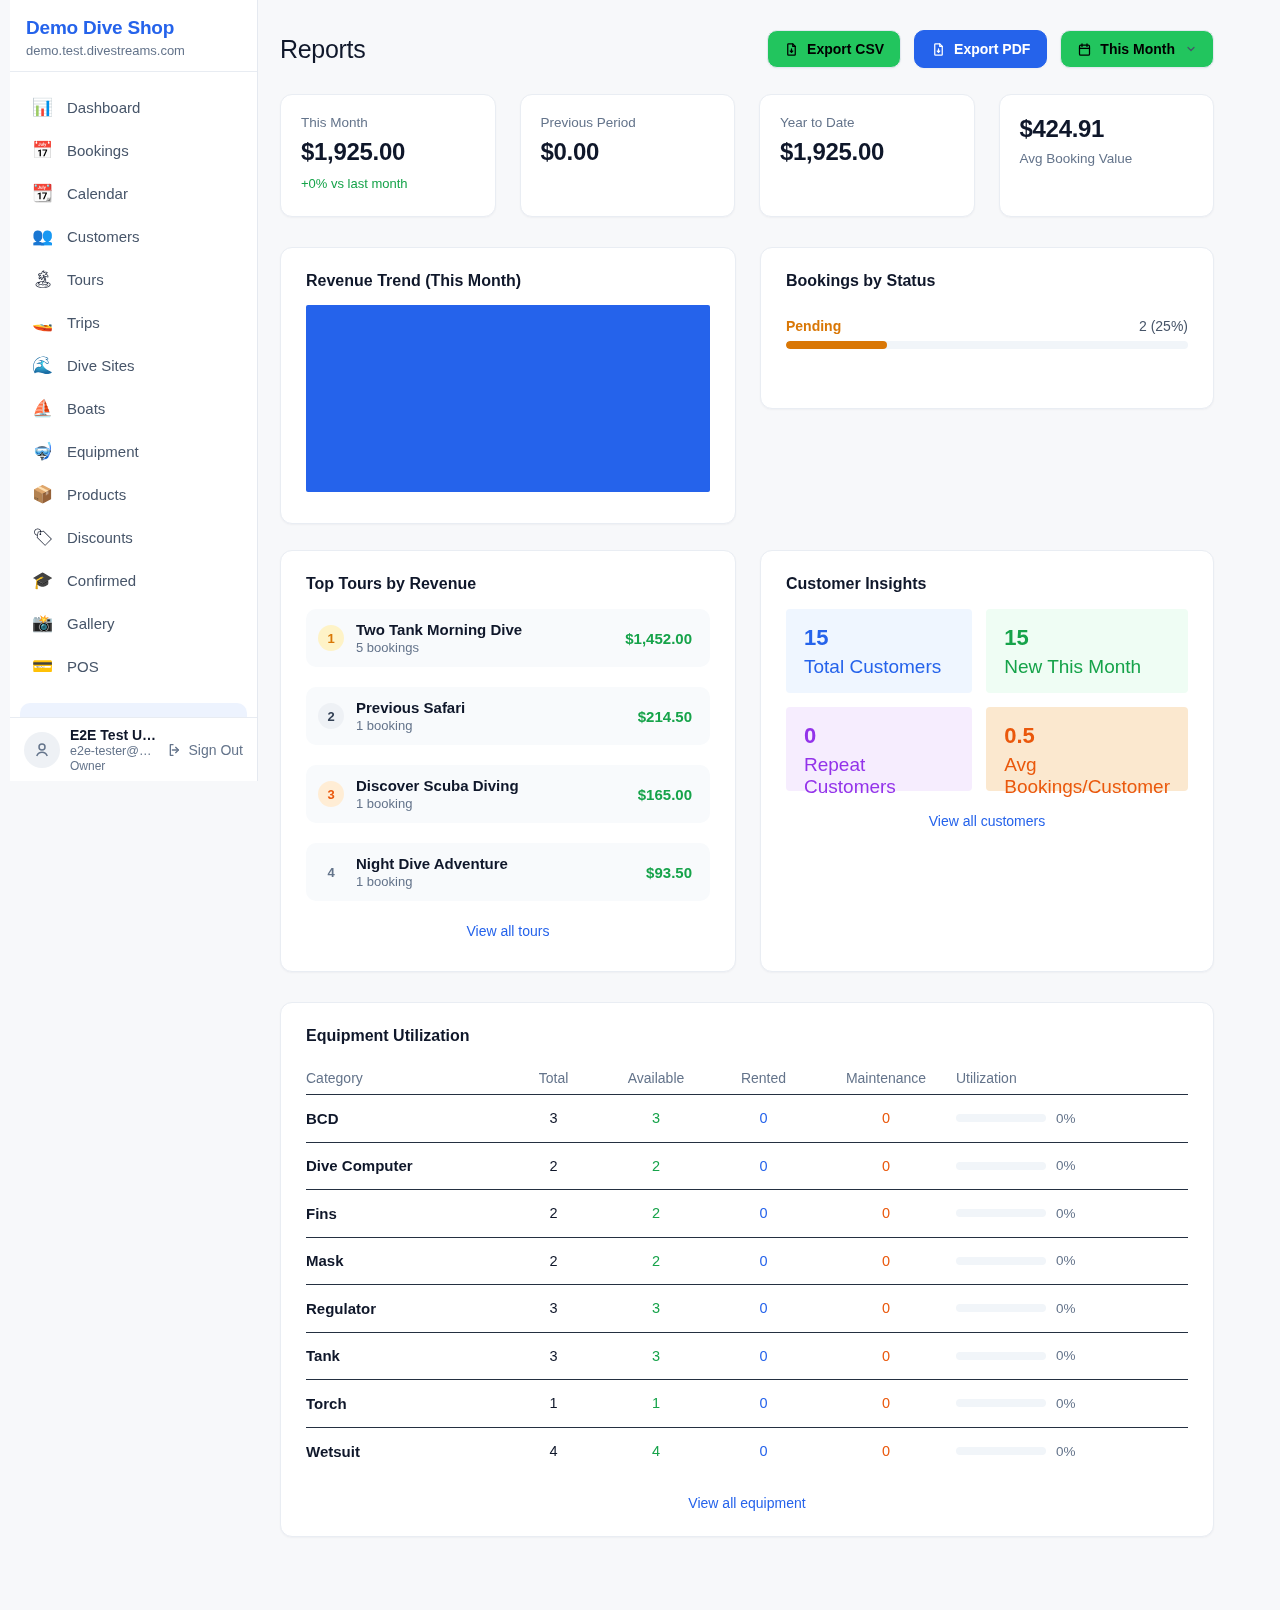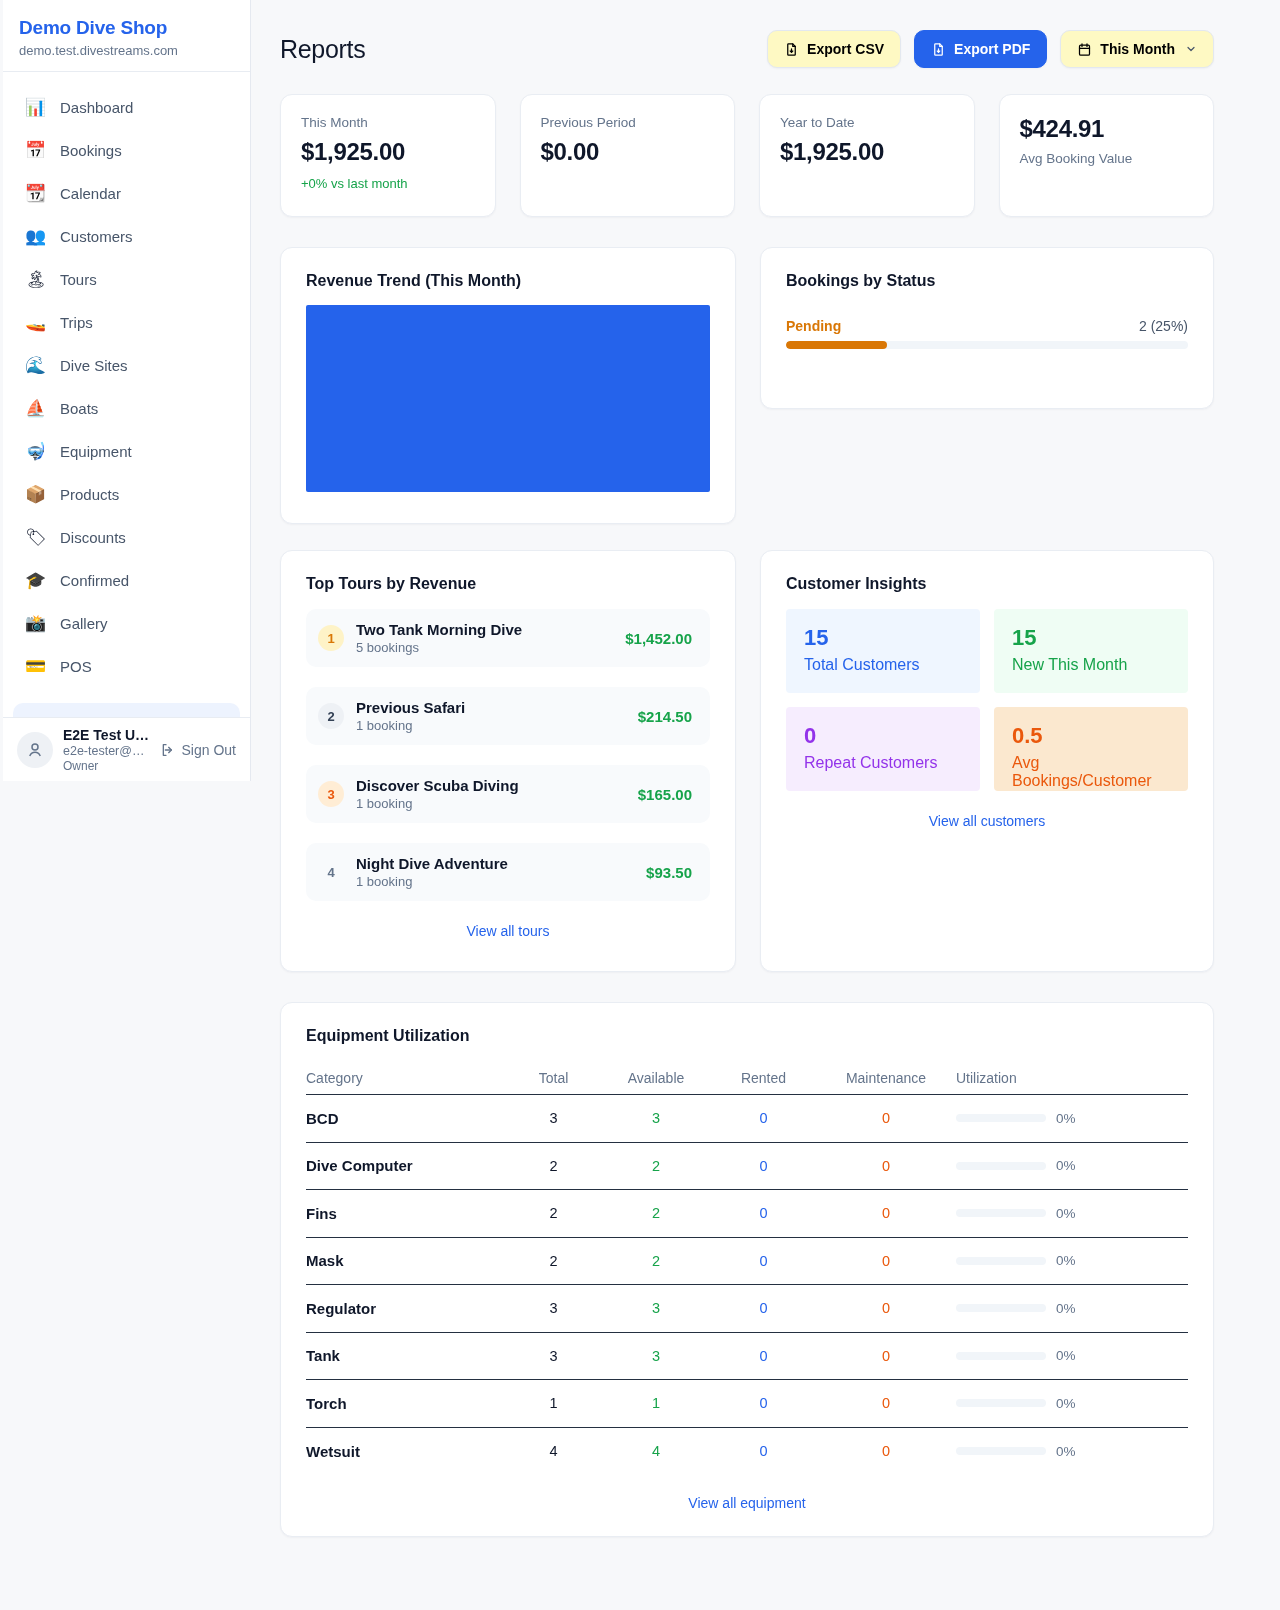--- a/index.html
+++ b/index.html
@@ -1,21 +1,21 @@
 <!DOCTYPE html>
 <html><head>
 <meta charset="utf-8">
 <style>
   * { margin:0; padding:0; box-sizing:border-box; }
   html,body { background:#f1f3f7; }
   body { font-family:"Liberation Sans","DejaVu Sans",sans-serif; color:#0f172a; }
   .app { position:relative; width:1280px; height:1610px; background:#f7f8fa; overflow:hidden; }
 
   
-  .sidebar { position:absolute; left:3px; top:0; width:248px; height:781px; background:#fff;
+  .sidebar { position:absolute; left:10px; top:0; width:248px; height:781px; background:#fff;
              border-right:1px solid #e5e9f0; }
   .brand { padding:17px 16px 13px 16px; border-bottom:1px solid #e8ecf2; }
   .brand-name { color:#2563eb; font-size:19px; font-weight:700; letter-spacing:-.2px; }
   .brand-domain { color:#64748b; font-size:13px; margin-top:4px; }
   .nav { padding-top:14px; }
   .nav-item { display:flex; align-items:center; gap:13px; height:43px; padding:0 16px 0 22px;
               cursor:pointer; }
   .nav-ico { width:22px; font-size:17px; line-height:1; text-align:center; }
   .nav-label { color:#475569; font-size:15px; }
   .active-sliver { position:absolute; left:10px; right:10px; top:703px; height:14px;
@@ -32,21 +32,21 @@
   .signout { display:flex; align-items:center; gap:6px; color:#64748b; font-size:14px;
              white-space:nowrap; cursor:pointer; }
 
   
   .main { position:absolute; left:280px; top:0; width:934px; }
   .page-header { margin-top:30px; display:flex; align-items:center; justify-content:space-between; }
   .page-title { font-size:25px; font-weight:400; letter-spacing:-.3px; }
   .hdr-actions { display:flex; gap:13px; }
   .btn { height:38px; border-radius:10px; display:inline-flex; align-items:center; gap:8px;
          padding:0 16px; font-size:14px; font-weight:700; cursor:pointer;
-         background:#fef9c3; border:1px solid #e3e8ef; box-shadow:0 1px 2px rgba(16,24,40,.04); }
+         background:#22c55e; border:1px solid #e3e8ef; box-shadow:0 1px 2px rgba(16,24,40,.04); }
   .btn-primary { background:#2563eb; border-color:#2563eb; color:#fff; }
   .btn svg { display:block; }
   .chev { margin-left:2px; }
 
   .card { background:#fff; border:1px solid #e9edf3; border-radius:12px;
           box-shadow:0 1px 2px rgba(16,24,40,.04); }
   .card-title { font-size:16px; font-weight:700; color:#0f172a; }
 
   
   .stats-row { margin-top:26px; display:grid; grid-template-columns:repeat(4,1fr); gap:24px; }
@@ -82,21 +82,21 @@
   .tour-info { flex:1; min-width:0; }
   .tour-name { font-size:15px; font-weight:700; color:#0f172a; }
   .tour-sub { font-size:13px; color:#64748b; margin-top:2px; }
   .tour-amount { font-size:15px; font-weight:700; color:#16a34a; }
   .view-link { display:block; text-align:center; color:#2563eb; font-size:14px; margin-top:22px;
                cursor:pointer; text-decoration:none; }
 
   .insight-grid { margin-top:16px; display:grid; grid-template-columns:1fr 1fr; gap:14px; }
   .insight-tile { height:84px; border-radius:4px; padding:16px 18px; }
   .insight-value { font-size:22px; font-weight:700; }
-  .insight-label { font-size:16px; margin-top:5px; }
+  .insight-label { font-size:19px; margin-top:5px; }
 
   
   .equip-card { margin-top:30px; height:535px; padding:24px 25px; }
   .equip-table { margin-top:16px; }
   .t-row { display:grid; grid-template-columns:200px 95px 110px 105px 140px 1fr;
            align-items:center; }
   .t-head { height:34px; border-bottom:1px solid #243041; }
   .t-head .t-cell { font-size:14px; color:#64748b; font-weight:400; }
   .t-body .t-row { height:47.5px; border-bottom:1px solid #243041; }
   .t-body .t-row:last-child { border-bottom:none; }

